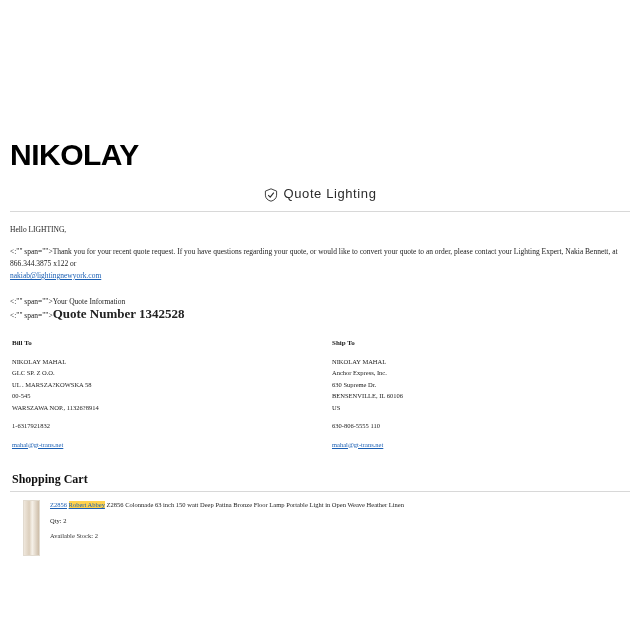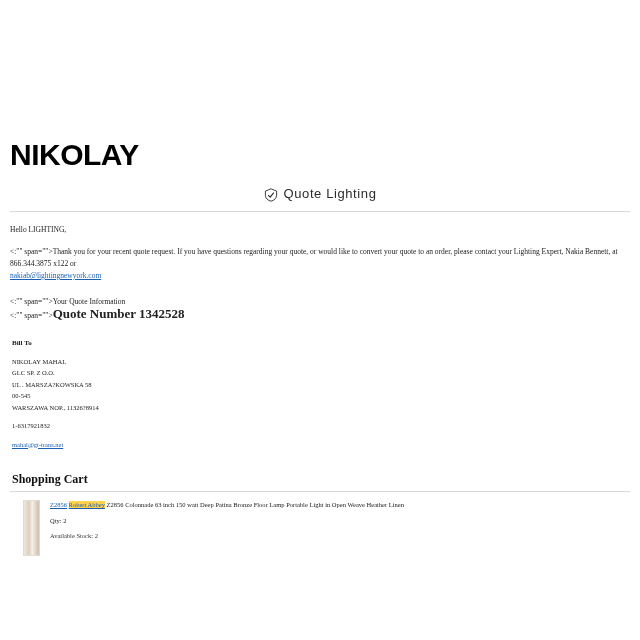--- a/index.html
+++ b/index.html
@@ -233,20 +233,34 @@
         <div class="addr-line">00-545</div>
         <div class="addr-line">WARSZAWA NOP., 11326?8914</div>
         <div class="addr-gap"></div>
         <div class="addr-line">1-6317921832</div>
         <div class="addr-gap"></div>
         <div class="addr-line">
           <a class="link" href="#">mahal@gt-trans.net</a>
         </div>
       </div>
 
+      <div class="addr-col addr-ship">
+        <div class="addr-label">Ship To</div>
+        <div class="addr-line">NIKOLAY MAHAL</div>
+        <div class="addr-line">Anchor Express, Inc.</div>
+        <div class="addr-line">630 Supreme Dr.</div>
+        <div class="addr-line">BENSENVILLE, IL 60106</div>
+        <div class="addr-line">US</div>
+        <div class="addr-gap"></div>
+        <div class="addr-line">630-806-5555 110</div>
+        <div class="addr-gap"></div>
+        <div class="addr-line">
+          <a class="link" href="#">mahal@gt-trans.net</a>
+        </div>
+      </div>
     </div>
 
     <div class="cart-title">Shopping Cart</div>
     <hr class="cart-rule">
 
     <div class="cart-row">
       <div class="thumb-wrap">
         <div class="thumb"></div>
       </div>
       <div class="item-info">

